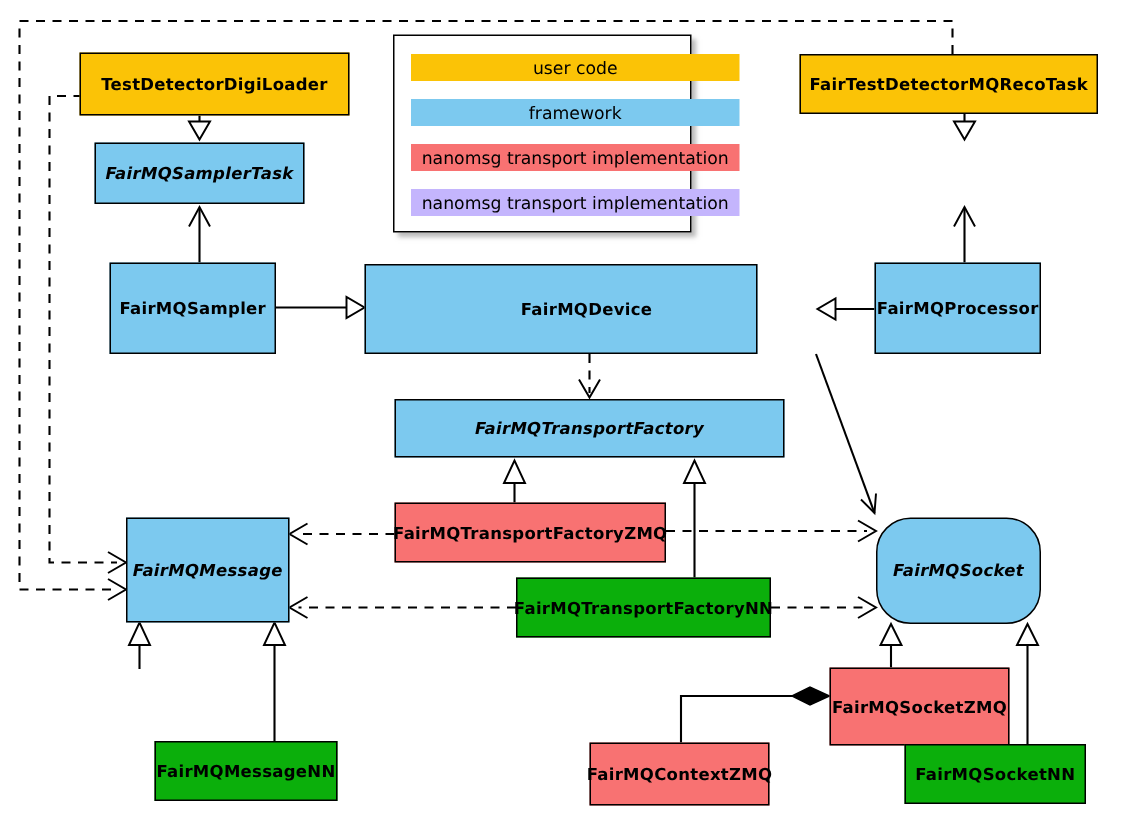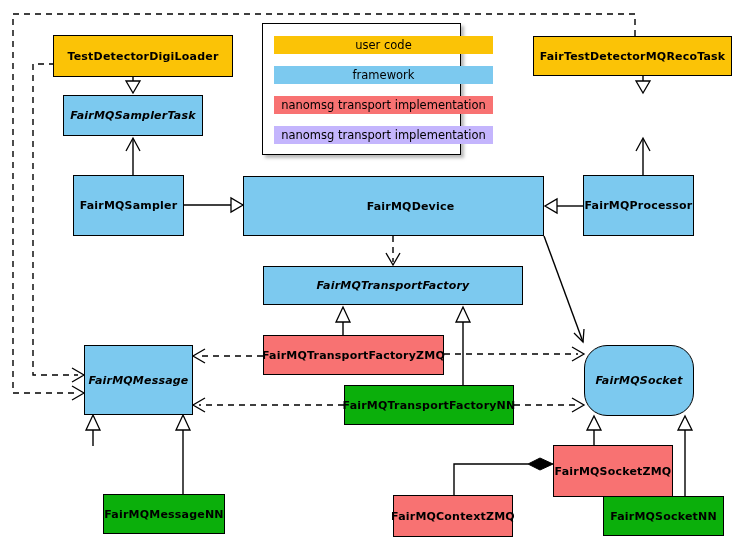--- a/index.html
+++ b/index.html
@@ -154,21 +154,21 @@
     <div class="legend-bar" style="top: 12px; background: rgb(251, 195, 6);">user code</div>
     <div class="legend-bar" style="top: 42px; background: rgb(124, 201, 239);">framework</div>
     <div class="legend-bar" style="top: 72px; background: rgb(248, 114, 114);">nanomsg transport implementation</div>
     <div class="legend-bar" style="top: 102px; background: #c4b5fd;">nanomsg transport implementation</div>
   </div>
 
   <div class="node" style="left: 53px; top: 35px; width: 180px; height: 42px; background: rgb(251, 195, 6);">TestDetectorDigiLoader</div>
   <div class="node" style="left: 533px; top: 36px; width: 199px; height: 40px; background: rgb(251, 195, 6);">FairTestDetectorMQRecoTask</div>
   <div class="node abstract" style="left: 63px; top: 95px; width: 140px; height: 41px; background: rgb(124, 201, 239);">FairMQSamplerTask</div>
   <div class="node" style="left: 73px; top: 175px; width: 111px; height: 61px; background: rgb(124, 201, 239);">FairMQSampler</div>
-  <div class="node" style="left: 243px; top: 176px; width: 301px; height: 60px; background: rgb(124, 201, 239); padding-left: 34px;">FairMQDevice</div>
+  <div class="node" style="left: 243px; top: 176px; width: 262px; height: 60px; background: rgb(124, 201, 239); padding-left: 34px;">FairMQDevice</div>
   <div class="node" style="left: 583px; top: 175px; width: 111px; height: 61px; background: rgb(124, 201, 239);">FairMQProcessor</div>
   <div class="node abstract" style="left: 263px; top: 266px; width: 260px; height: 39px; background: rgb(124, 201, 239);">FairMQTransportFactory</div>
   <div class="node" style="left: 263px; top: 335px; width: 181px; height: 40px; background: rgb(248, 114, 114);">FairMQTransportFactoryZMQ</div>
   <div class="node" style="left: 344px; top: 385px; width: 170px; height: 40px; background: rgb(11, 175, 11);">FairMQTransportFactoryNN</div>
   <div class="node abstract" style="left: 84px; top: 345px; width: 109px; height: 70px; background: rgb(124, 201, 239);">FairMQMessage</div>
   <div class="node abstract" style="left: 584px; top: 345px; width: 110px; height: 71px; background: rgb(124, 201, 239); border-radius: 23px;">FairMQSocket</div>
   <div class="node" style="left: 103px; top: 494px; width: 122px; height: 40px; background: rgb(11, 175, 11);">FairMQMessageNN</div>
   <div class="node" style="left: 393px; top: 495px; width: 120px; height: 42px; background: rgb(248, 114, 114);">FairMQContextZMQ</div>
   <div class="node" style="left: 553px; top: 445px; width: 120px; height: 52px; background: rgb(248, 114, 114);">FairMQSocketZMQ</div>
   <div class="node" style="left: 603px; top: 496px; width: 121px; height: 40px; background: rgb(11, 175, 11);">FairMQSocketNN</div>

